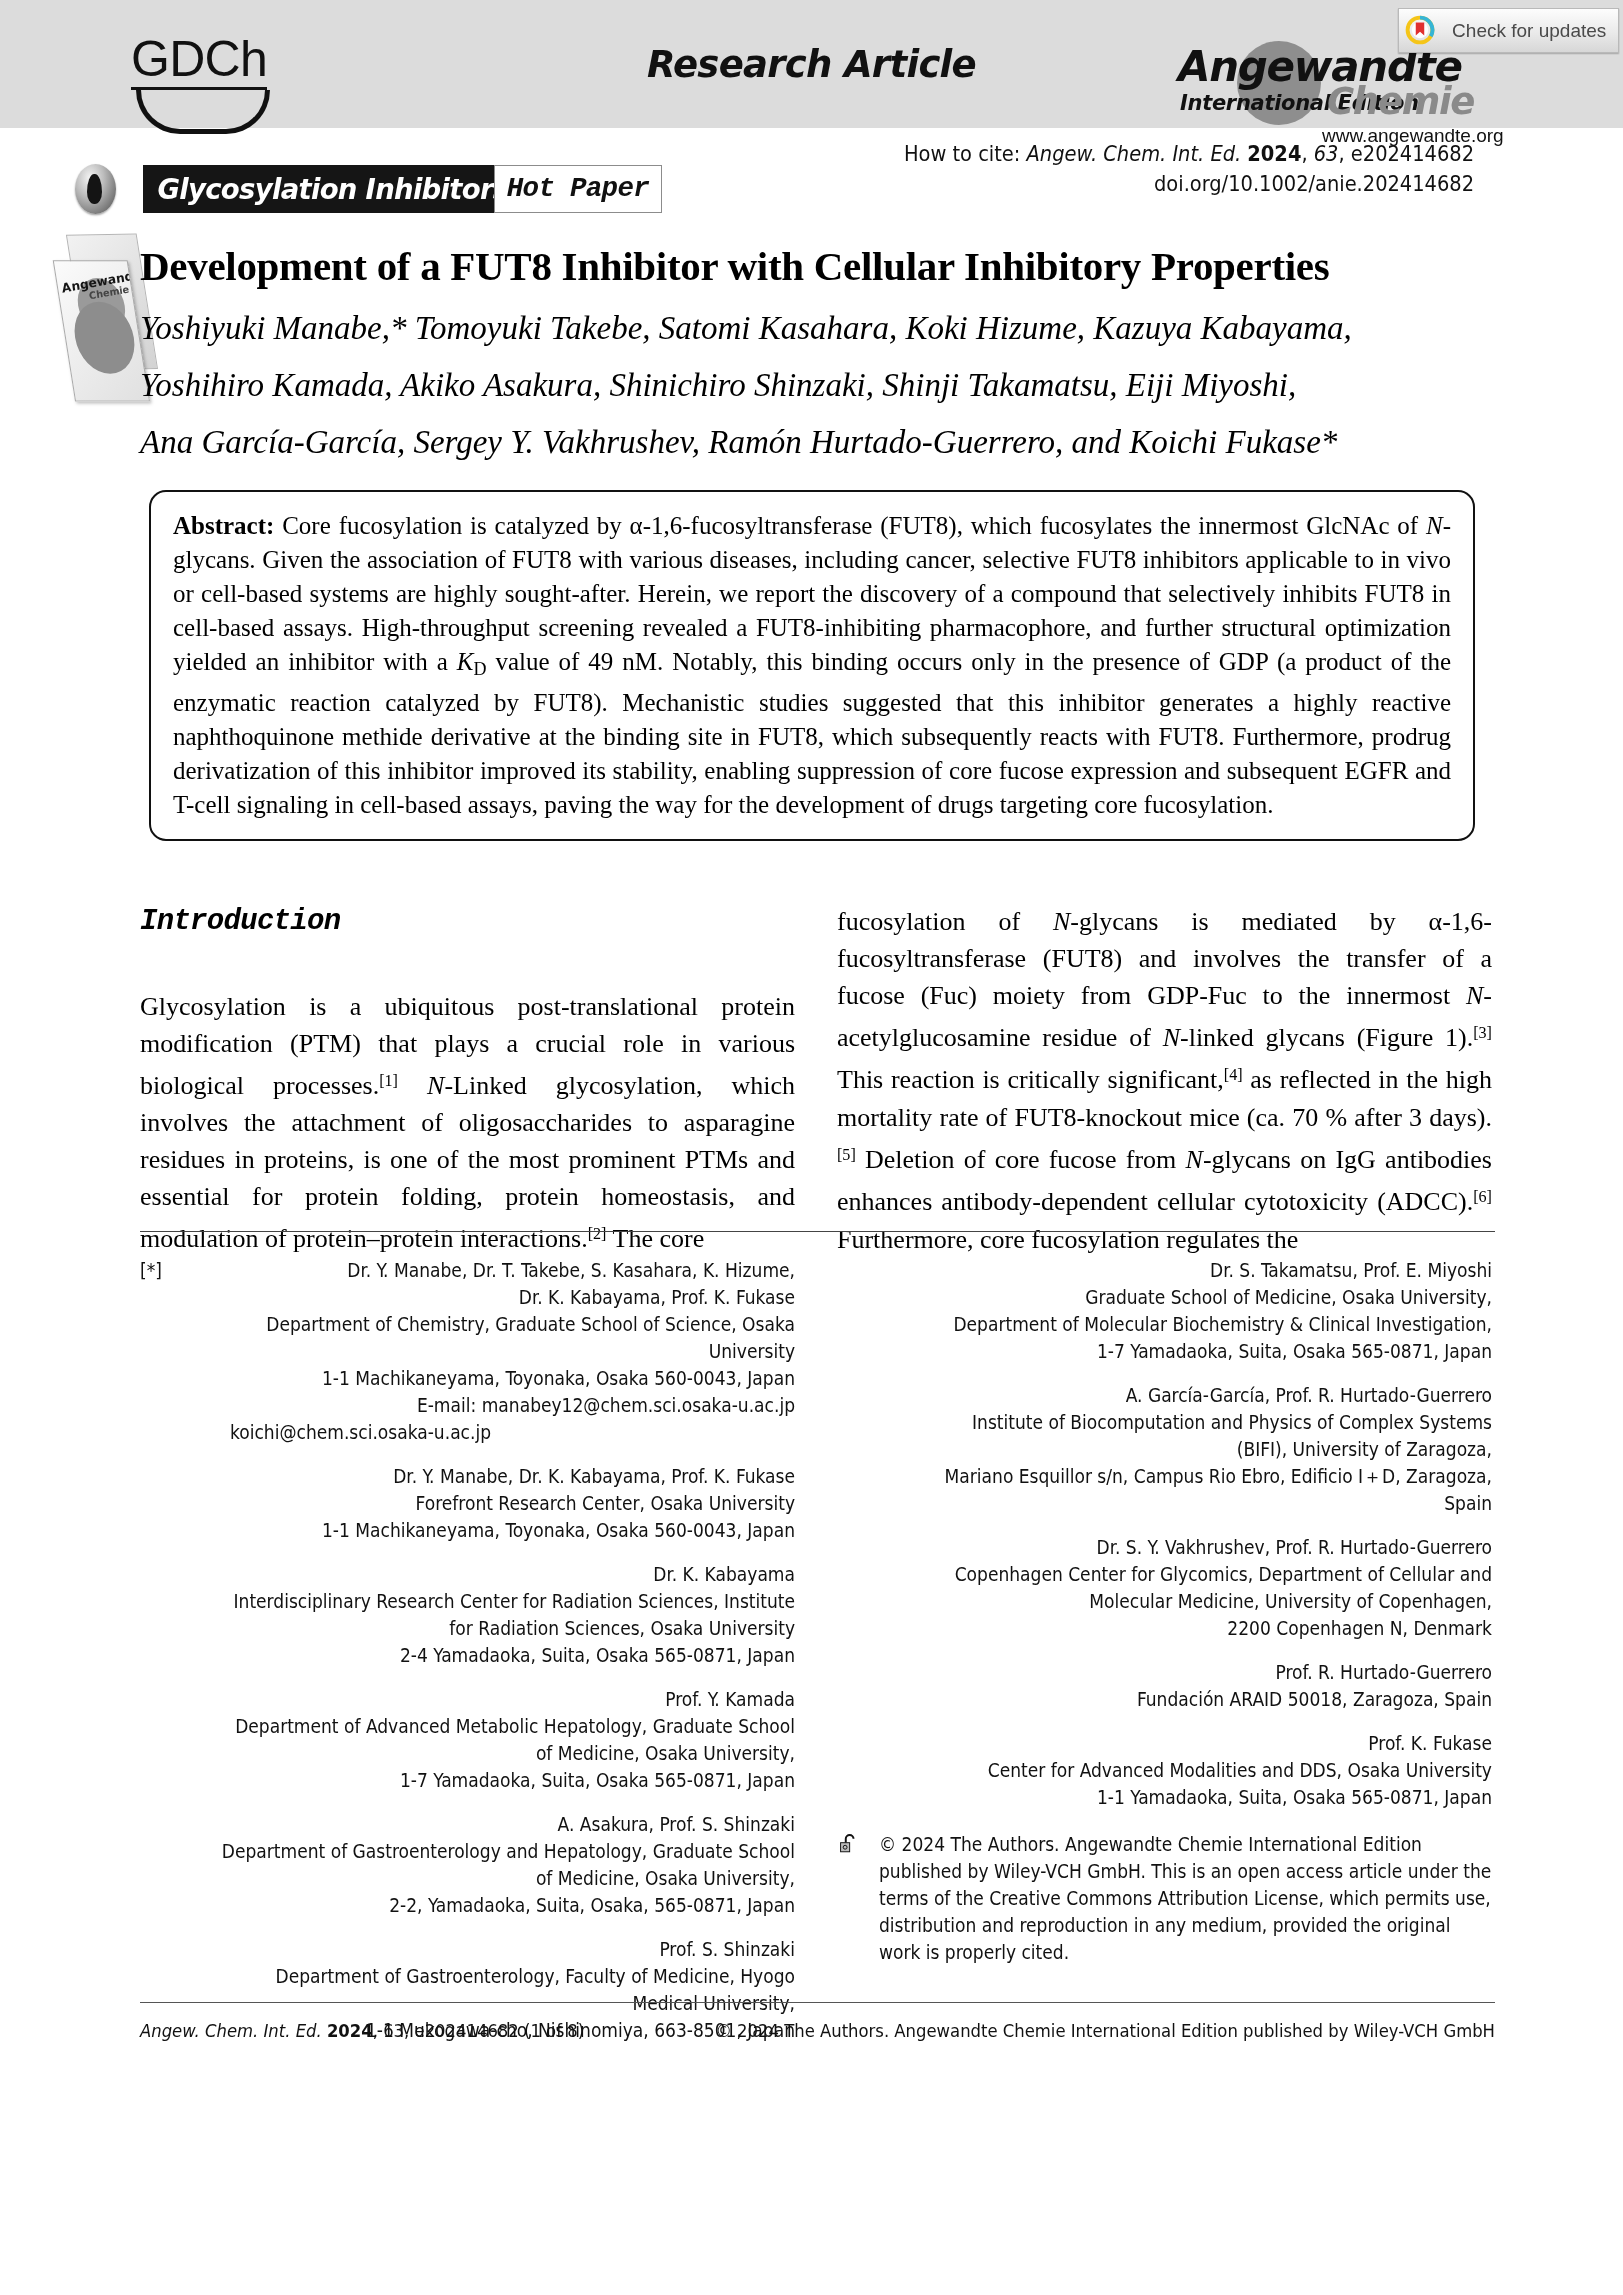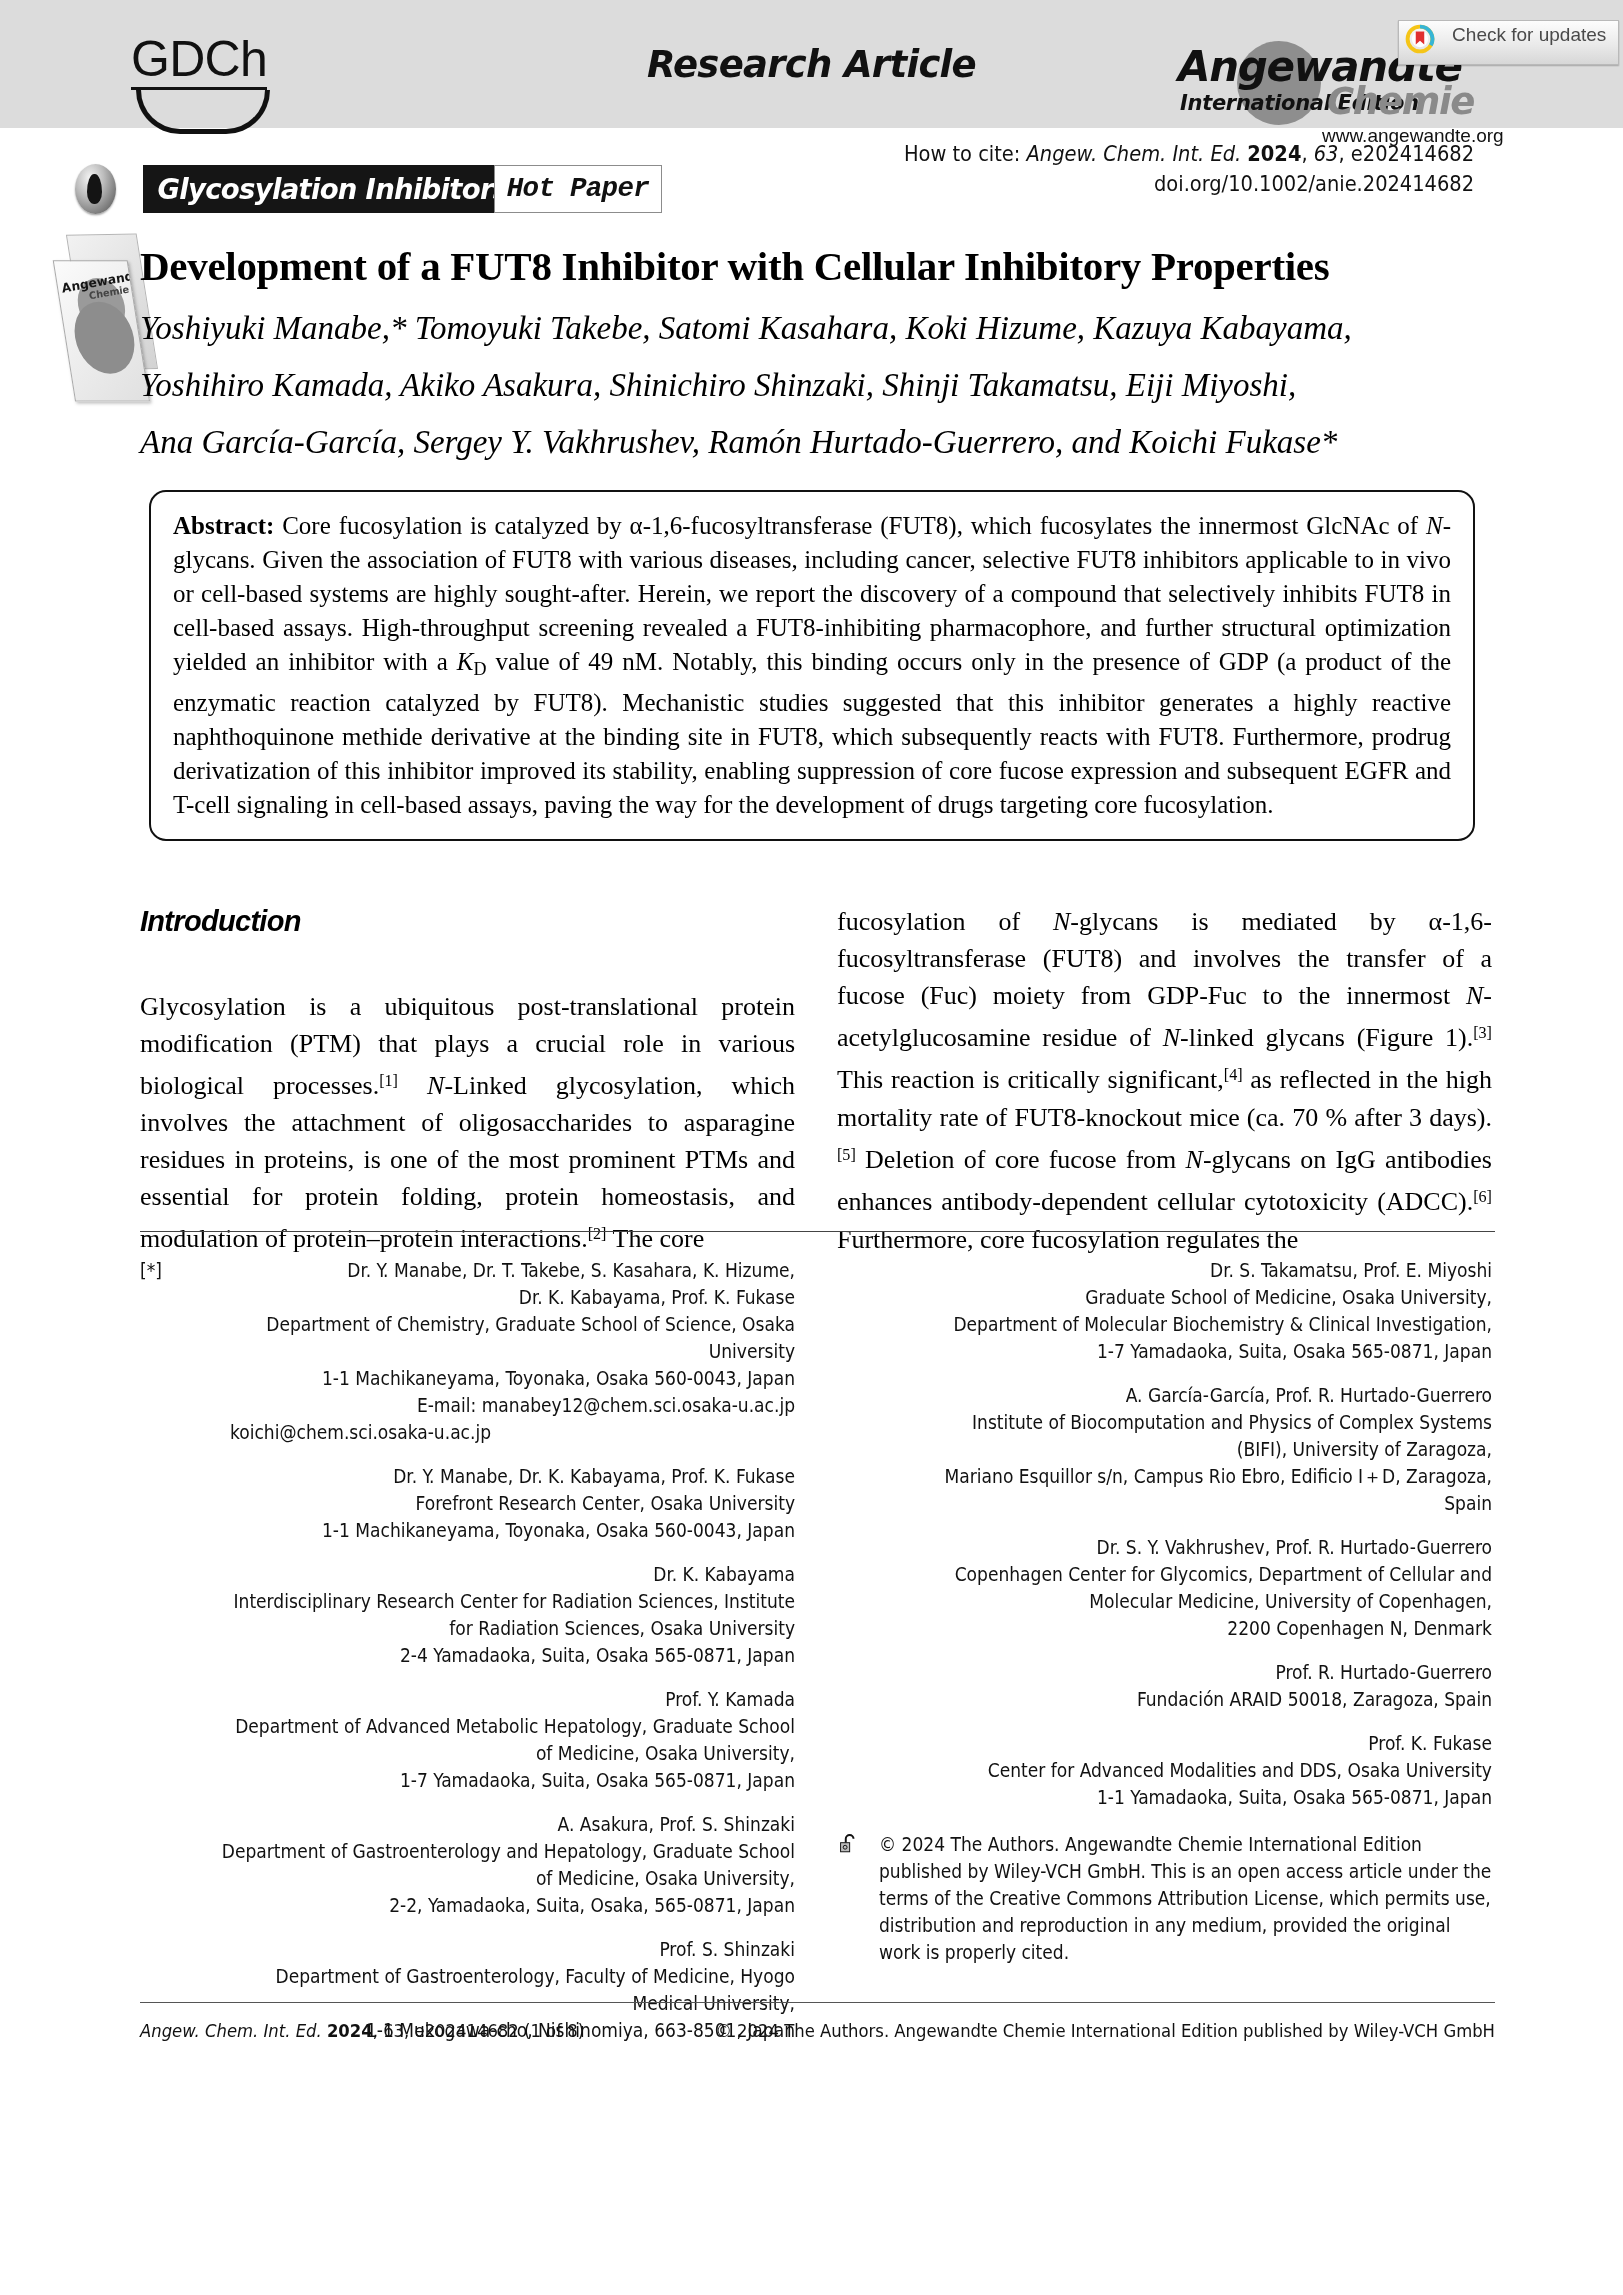--- a/index.html
+++ b/index.html
@@ -58,22 +58,22 @@
     font-family:"DejaVu Sans", sans-serif; font-weight:bold; font-style:italic;
     font-size:37px; color:#8a8a8a; letter-spacing:-1.3px;
   }
   .ange-url{
     position:absolute; left:144px; top:92px;
     font-family:"Liberation Sans", sans-serif; font-size:19px; color:#111;
   }
 
   
   .crossmark{
-    position:absolute; right:3.9px; top:20px; height:38px;
-    display:flex; gap:17px;
+    position:absolute; right:3.9px; top:8px; height:38px;
+    display:flex; align-items:center; gap:17px;
     padding:2.6px 11.8px 2.6px 6.5px;
     background:linear-gradient(180deg,#fdfdfd 0%,#eaeaea 55%,#d7d7d7 100%);
     border:0.7px solid #b9b9b9;
     box-shadow:0 0.7px 1.3px rgba(0,0,0,.25);
   }
   .cm-label{ font-family:"Liberation Sans", sans-serif; font-size:19px; color:#4a4a4a; }
 
   
   .category-row{ position:absolute; left:0; top:157px; width:1623px; height:72px; }
   .cat-orb{
@@ -176,21 +176,21 @@
 
   
   .col{
     position:absolute; top:903px; width:655px;
     font-family:"Liberation Serif", serif;
     font-size:26px; line-height:37px; text-align:justify;
   }
   .col-left{ left:140px; }
   .col-right{ left:837px; }
   .sec-head{
-    font-family:Liberation Sans, sans-serif;
+    font-family:Liberation Mono, monospace;
     font-weight:bold; font-style:italic; font-size:29px;
     margin:0 0 48px 0; letter-spacing:-0.7px;
   }
   .col p{ margin:0; }
   .col i{ font-style:italic; }
   sup{ font-size:0.62em; vertical-align:0.52em; }
 
   
   .fn-rule{
     position:absolute; left:140px; top:1231px; width:1355px; height:1.3px; background:#444;

